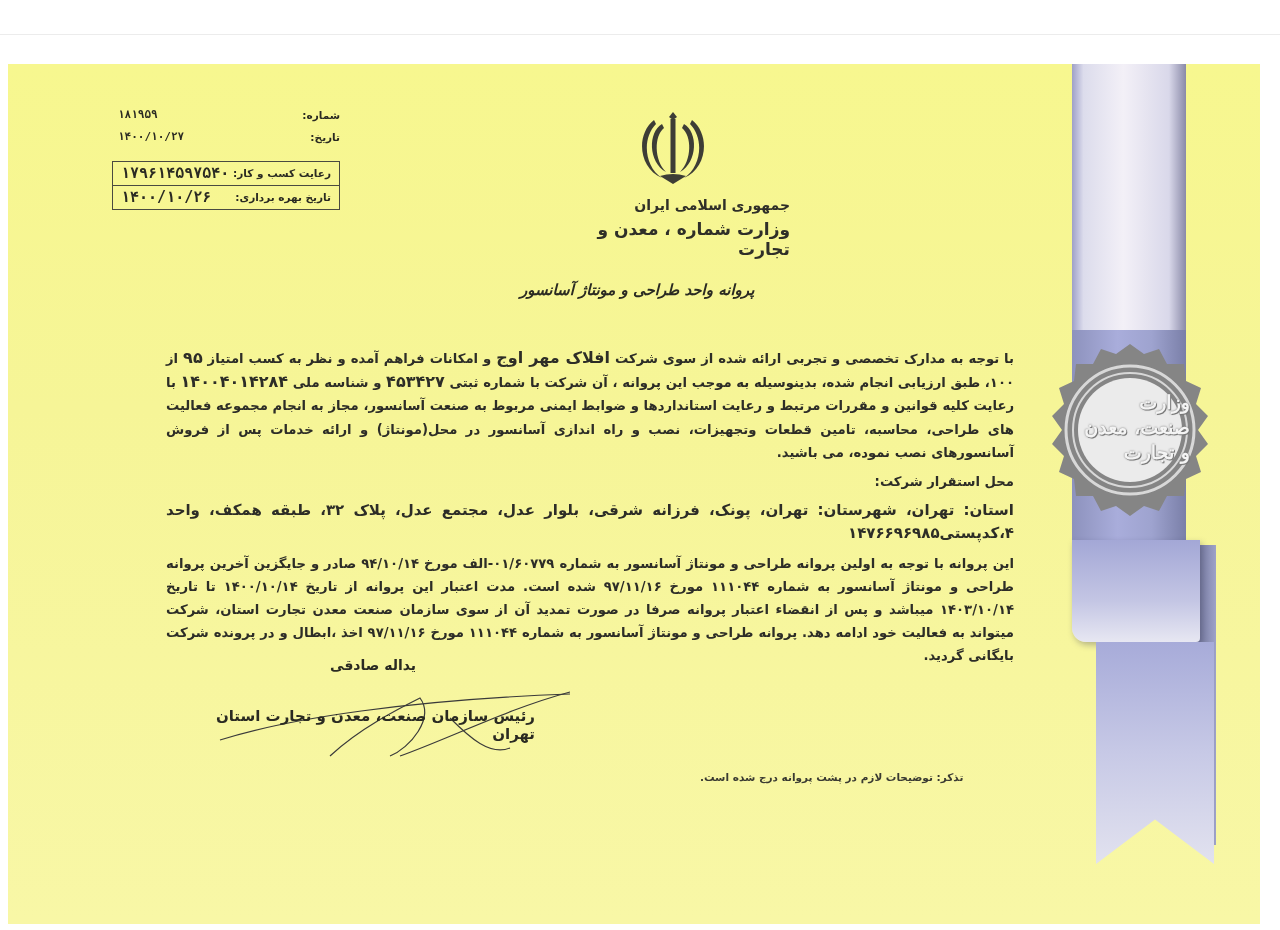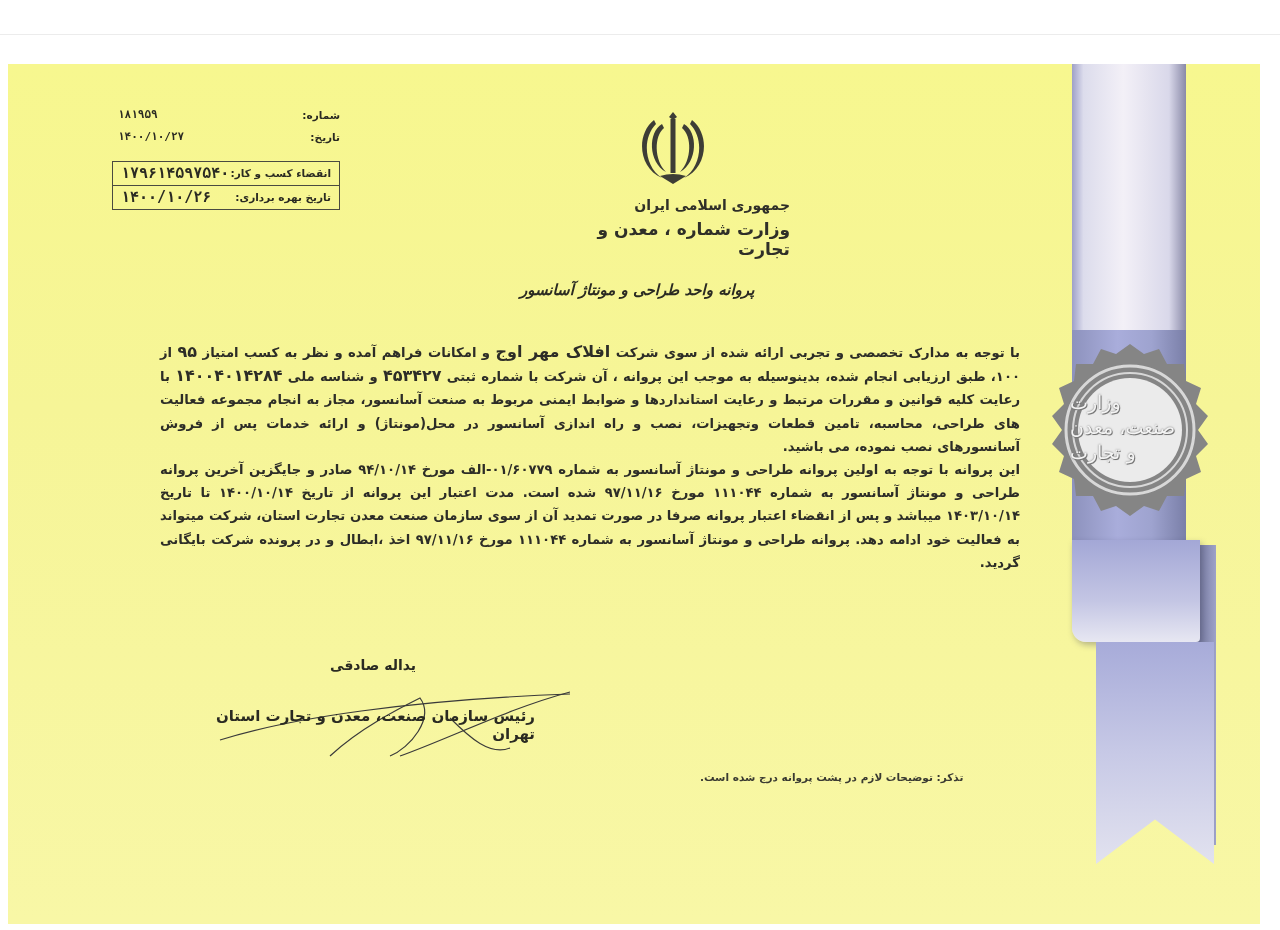--- a/index.html
+++ b/index.html
@@ -13,37 +13,37 @@
   .ribbon-mid { position:absolute; left:1072px; top:330px; width:114px; height:230px;
            background:linear-gradient(90deg,#8d92bd,#a9addb 40%,#9ea3cf 70%,#7a7fa8); }
   .ribbon-fold { position:absolute; left:1072px; top:540px; width:128px; height:102px; border-radius:0 0 4px 14px;
            background:linear-gradient(180deg,#a3a7d6 0%,#c4c6e4 60%,#e7e7f2 100%); box-shadow:2px 3px 6px rgba(60,60,90,.35); }
   .ribbon-back { position:absolute; left:1196px; top:545px; width:20px; height:300px;
            background:linear-gradient(90deg,#6f7398,#9ea2c8); }
   .ribbon-tail { position:absolute; left:1096px; top:642px; width:118px; height:222px;
            background:linear-gradient(180deg,#a7abd9 0%,#c7c9e6 50%,#e2e2ef 100%);
            clip-path:polygon(0 0,100% 0,100% 100%,50% 80%,0 100%); box-shadow:2px 2px 6px rgba(0,0,0,.3); }
   .seal { position:absolute; left:1040px; top:340px; width:180px; height:180px; }
-  .seal-text { position:absolute; left:1070px; top:390px; width:120px; text-align:left;
-           font-family:"DejaVu Serif", serif; font-weight:normal; font-size:19px; line-height:25px; color:#f4f4f4;
+  .seal-text { position:absolute; left:1070px; top:390px; width:120px; text-align:right;
+           font-family:"DejaVu Serif", serif; font-weight:bold; font-size:19px; line-height:25px; color:#f4f4f4;
            text-shadow:0 0 2px #6a6a6a, 1px 1px 0 #7b7b7b; direction:rtl; }
   .meta { position:absolute; left:118px; top:104px; width:222px; direction:rtl; font-size:10.5px; font-weight:bold; }
   .meta .row { display:flex; justify-content:space-between; height:22px; line-height:22px; }
   .meta .val { direction:ltr; font-family:"DejaVu Sans Mono", monospace; font-size:11px; }
   .meta-box { position:absolute; left:112px; top:161px; width:226px; border:1px solid #4a4a40; direction:rtl; font-size:10.5px; font-weight:bold; }
   .meta-box .row { display:flex; justify-content:space-between; height:23px; line-height:23px; padding:0 8px 0 8px; }
   .meta-box .row + .row { border-top:1px solid #4a4a40; }
   .meta-box .val { direction:ltr; font-family:"DejaVu Sans Mono", monospace; font-size:15px; }
   .emblem { position:absolute; left:640px; top:110px; width:66px; height:76px; }
   .hdr { position:absolute; left:540px; width:250px; text-align:right; direction:rtl; font-weight:bold; color:#2f2f28; }
   .hdr1 { top:197px; font-size:14px; }
   .hdr2 { top:219px; font-size:17px; }
   .title { position:absolute; left:520px; top:281px; width:270px; text-align:left; direction:rtl; font-weight:bold; font-size:15px;font-style:italic; }
   .body { position:absolute; left:160px; top:340px; width:860px; direction:rtl; text-align:justify; font-size:13.2px; font-weight:bold; line-height:23.2px; color:#2d2d27; }
-  .body p { margin:0; }
+  .body p { margin:6px; }
   .body .big { font-size:16px; }
   .body .addr { font-size:15px; }
   .sig-name { position:absolute; left:330px; top:657px; direction:rtl; font-weight:bold; font-size:14px; }
   .sig-title { position:absolute; left:215px; top:707px; width:320px; text-align:right; direction:rtl; font-weight:bold; font-size:15px; }
   .sig-svg { position:absolute; left:210px; top:678px; width:370px; height:80px; }
   .note { position:absolute; left:700px; top:771px; width:268px; text-align:left; direction:rtl; font-size:10.5px; font-weight:bold; color:#3a3a32; }
 </style>
 </head>
 <body>
 
@@ -77,21 +77,21 @@
     <span>شماره:</span>
     <span class="val">۱۸۱۹۵۹</span>
   </div>
   <div class="row">
     <span>تاریخ:</span>
     <span class="val">۱۴۰۰/۱۰/۲۷</span>
   </div>
 </div>
 <div class="meta-box">
   <div class="row">
-    <span>انقضاء کسب و کار:</span>
+    <span>رعایت کسب و کار:</span>
     <span class="val">۱۷۹۶۱۴۵۹۷۵۴۰</span>
   </div>
   <div class="row">
     <span>تاریخ بهره برداری:</span>
     <span class="val">۱۴۰۰/۱۰/۲۶</span>
   </div>
 </div>
 
 <svg class="emblem" viewBox="0 0 66 76">
   <g fill="#3d3d36">
@@ -106,20 +106,22 @@
 </svg>
 <div class="hdr hdr1">جمهوری اسلامی ایران</div>
 <div class="hdr hdr2">وزارت شماره ، معدن و تجارت</div>
 
 <div class="title">پروانه واحد طراحی و مونتاژ آسانسور</div>
 
 <div class="body">
   <p>
     <span>با توجه به مدارک تخصصی و تجربی ارائه شده از سوی شرکت </span><span class="big">افلاک مهر اوج</span><span> و امکانات فراهم آمده و نظر به کسب امتیاز </span><span class="big">۹۵</span><span> از ۱۰۰، طبق ارزیابی انجام شده، بدینوسیله به موجب این پروانه ، آن شرکت با شماره ثبتی </span><span class="big">۴۵۳۴۲۷</span><span> و شناسه ملی </span><span class="big">۱۴۰۰۴۰۱۴۲۸۴</span><span> با رعایت کلیه قوانین و مقررات مرتبط و رعایت استانداردها و ضوابط ایمنی مربوط به صنعت آسانسور، مجاز به انجام مجموعه فعالیت های طراحی، محاسبه، تامین قطعات وتجهیزات، نصب و راه اندازی آسانسور در محل(مونتاژ) و ارائه خدمات پس از فروش آسانسورهای نصب نموده، می باشید.</span>
   </p>
+  <p>محل استقرار شرکت:</p>
+  <p class="addr">استان: تهران، شهرستان: تهران، پونک، فرزانه شرقی، بلوار عدل، مجتمع عدل، پلاک ۳۲، طبقه همکف، واحد ۴،کدپستی۱۴۷۶۶۹۶۹۸۵</p>
   <p>این پروانه با توجه به اولین پروانه طراحی و مونتاژ آسانسور به شماره ۰۱/۶۰۷۷۹-الف مورخ ۹۴/۱۰/۱۴ صادر و جایگزین آخرین پروانه طراحی و مونتاژ آسانسور به شماره ۱۱۱۰۴۴ مورخ ۹۷/۱۱/۱۶ شده است. مدت اعتبار این پروانه از تاریخ ۱۴۰۰/۱۰/۱۴ تا تاریخ ۱۴۰۳/۱۰/۱۴ میباشد و پس از انقضاء اعتبار پروانه صرفا در صورت تمدید آن از سوی سازمان صنعت معدن تجارت استان، شرکت میتواند به فعالیت خود ادامه دهد. پروانه طراحی و مونتاژ آسانسور به شماره ۱۱۱۰۴۴ مورخ ۹۷/۱۱/۱۶ اخذ ،ابطال و در پرونده شرکت بایگانی گردید.</p>
 </div>
 
 <svg class="sig-svg" viewBox="0 0 370 80">
   <path d="M10 62 C80 40 200 22 360 16" stroke="#3a3a3a" stroke-width="1.2" fill="none"></path>
   <path d="M120 78 C150 50 190 30 210 20 C225 40 200 70 180 78" stroke="#3a3a3a" stroke-width="1.2" fill="none"></path>
   <path d="M190 78 C240 60 300 30 360 14" stroke="#3a3a3a" stroke-width="1.1" fill="none"></path>
   <path d="M240 40 C260 60 280 78 300 70" stroke="#3a3a3a" stroke-width="1.1" fill="none"></path>
 </svg>
 <div class="sig-name">یداله صادقی</div>

